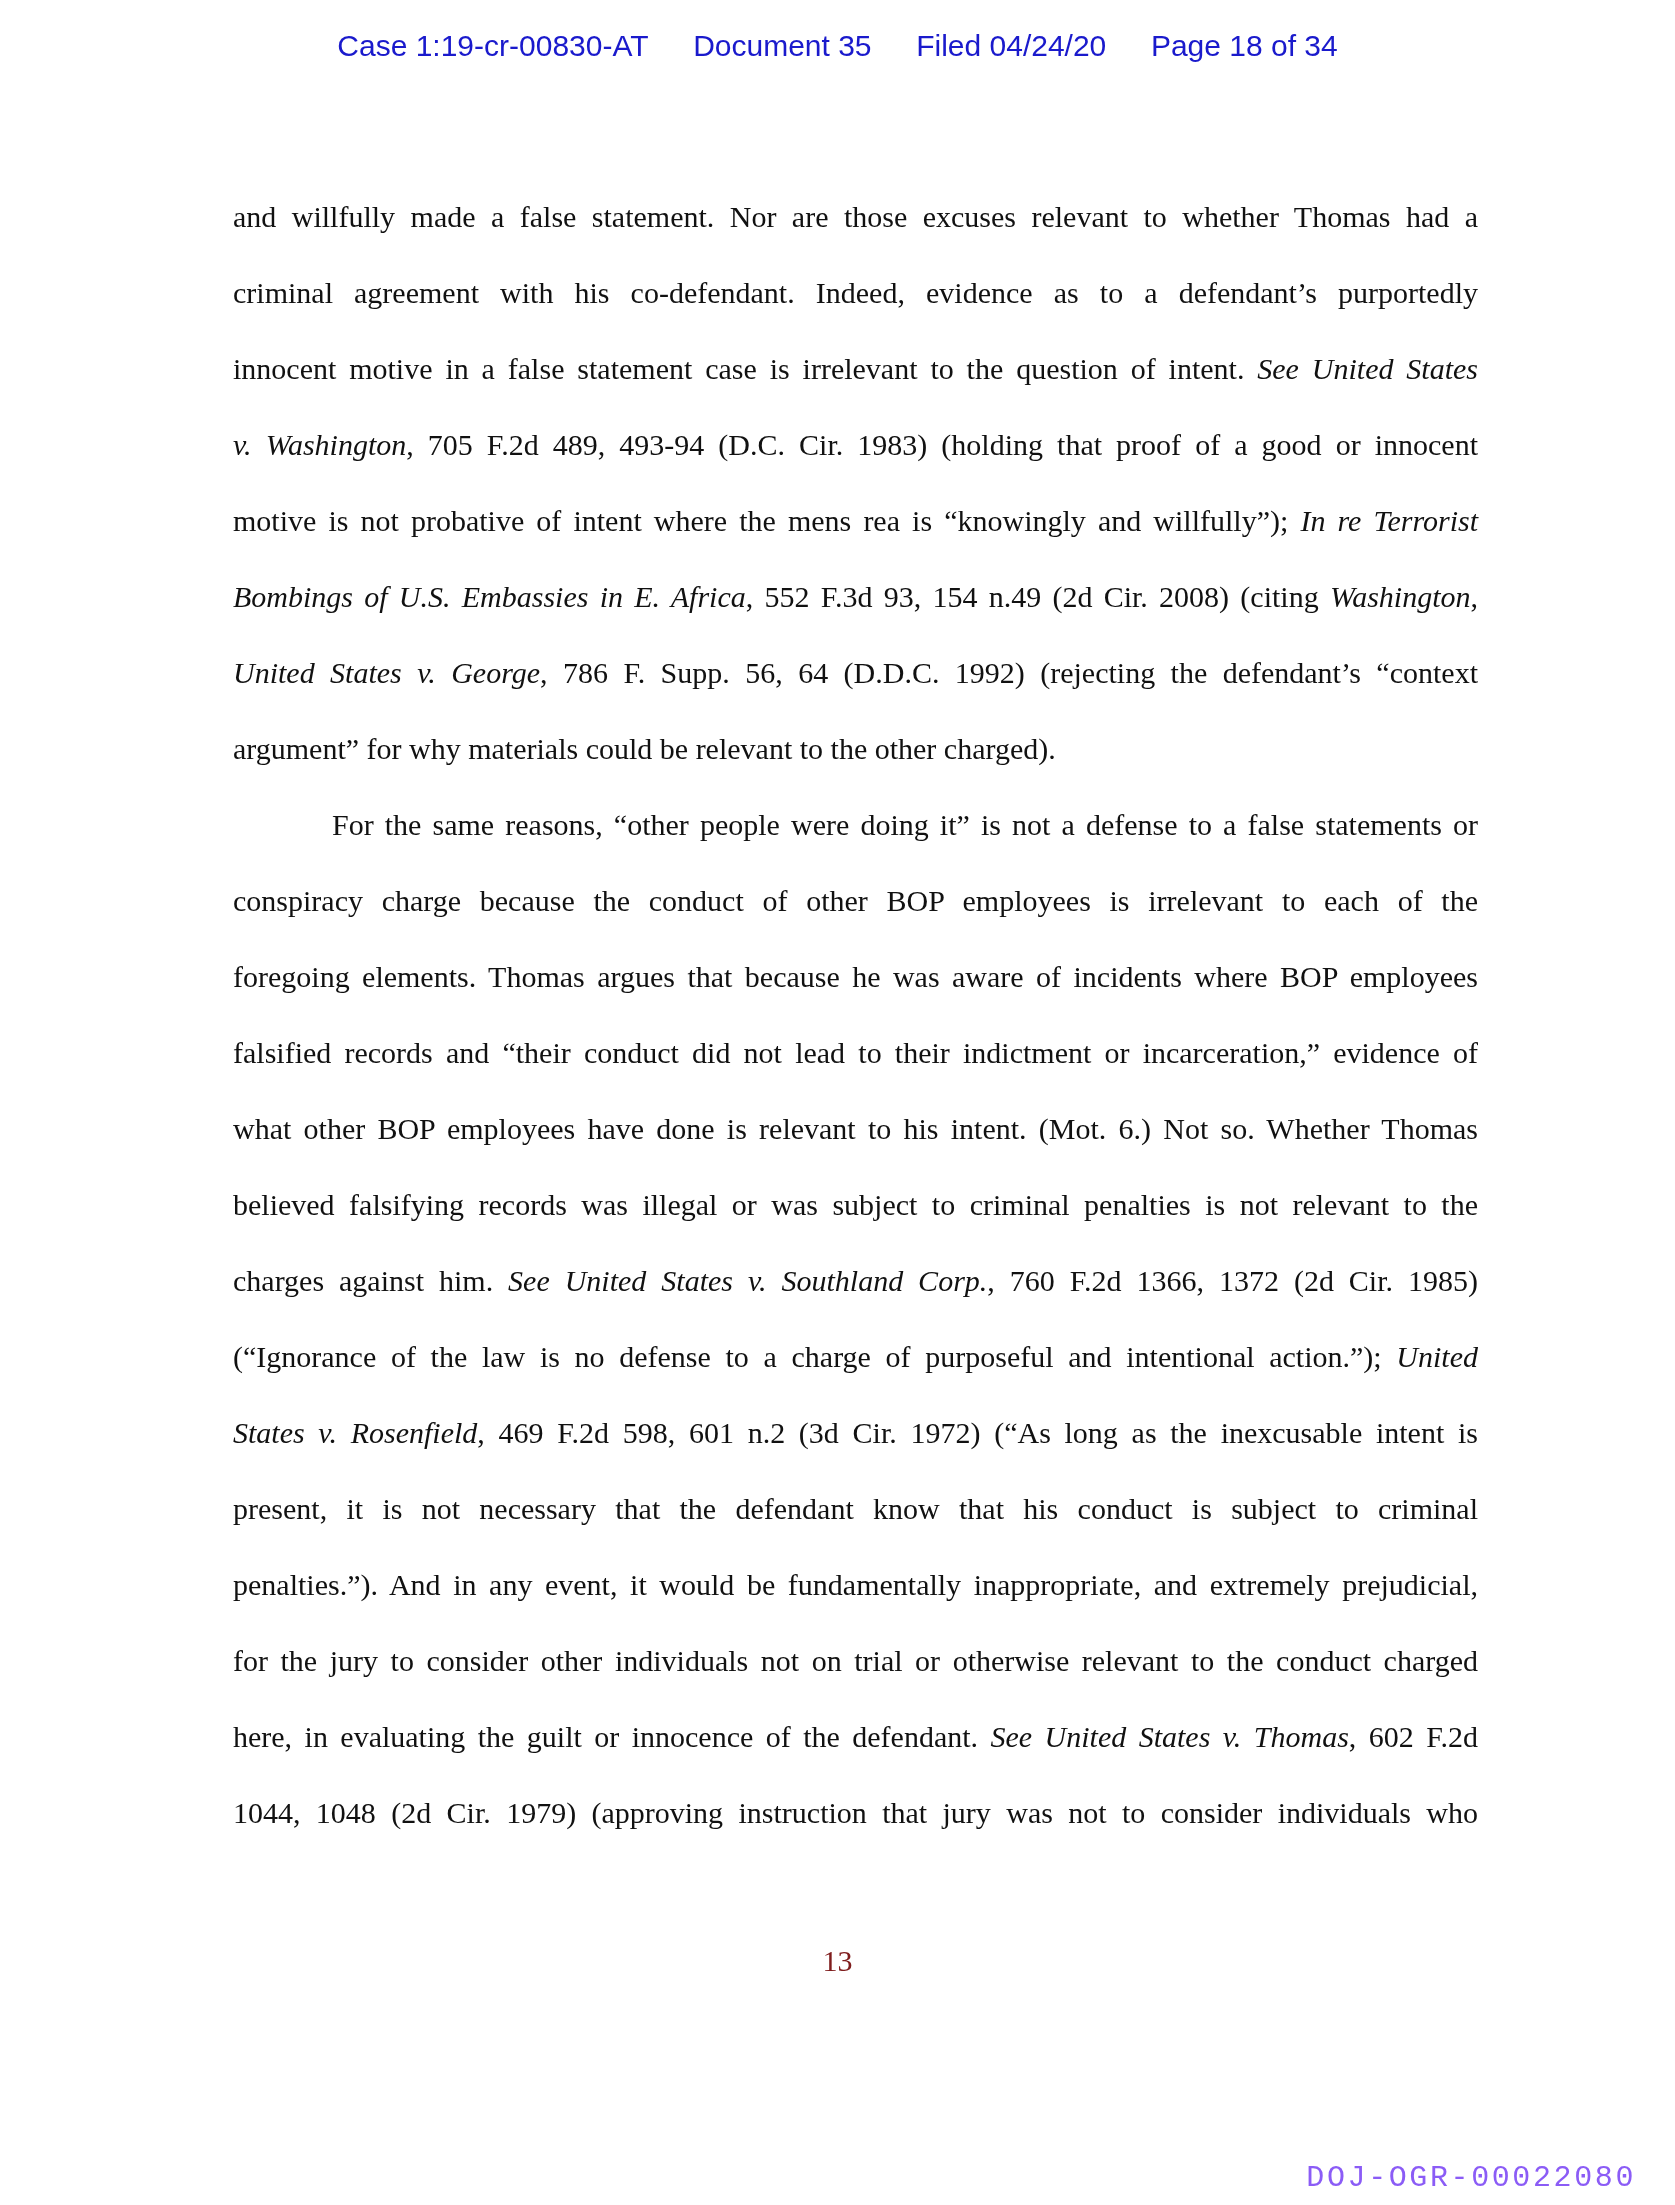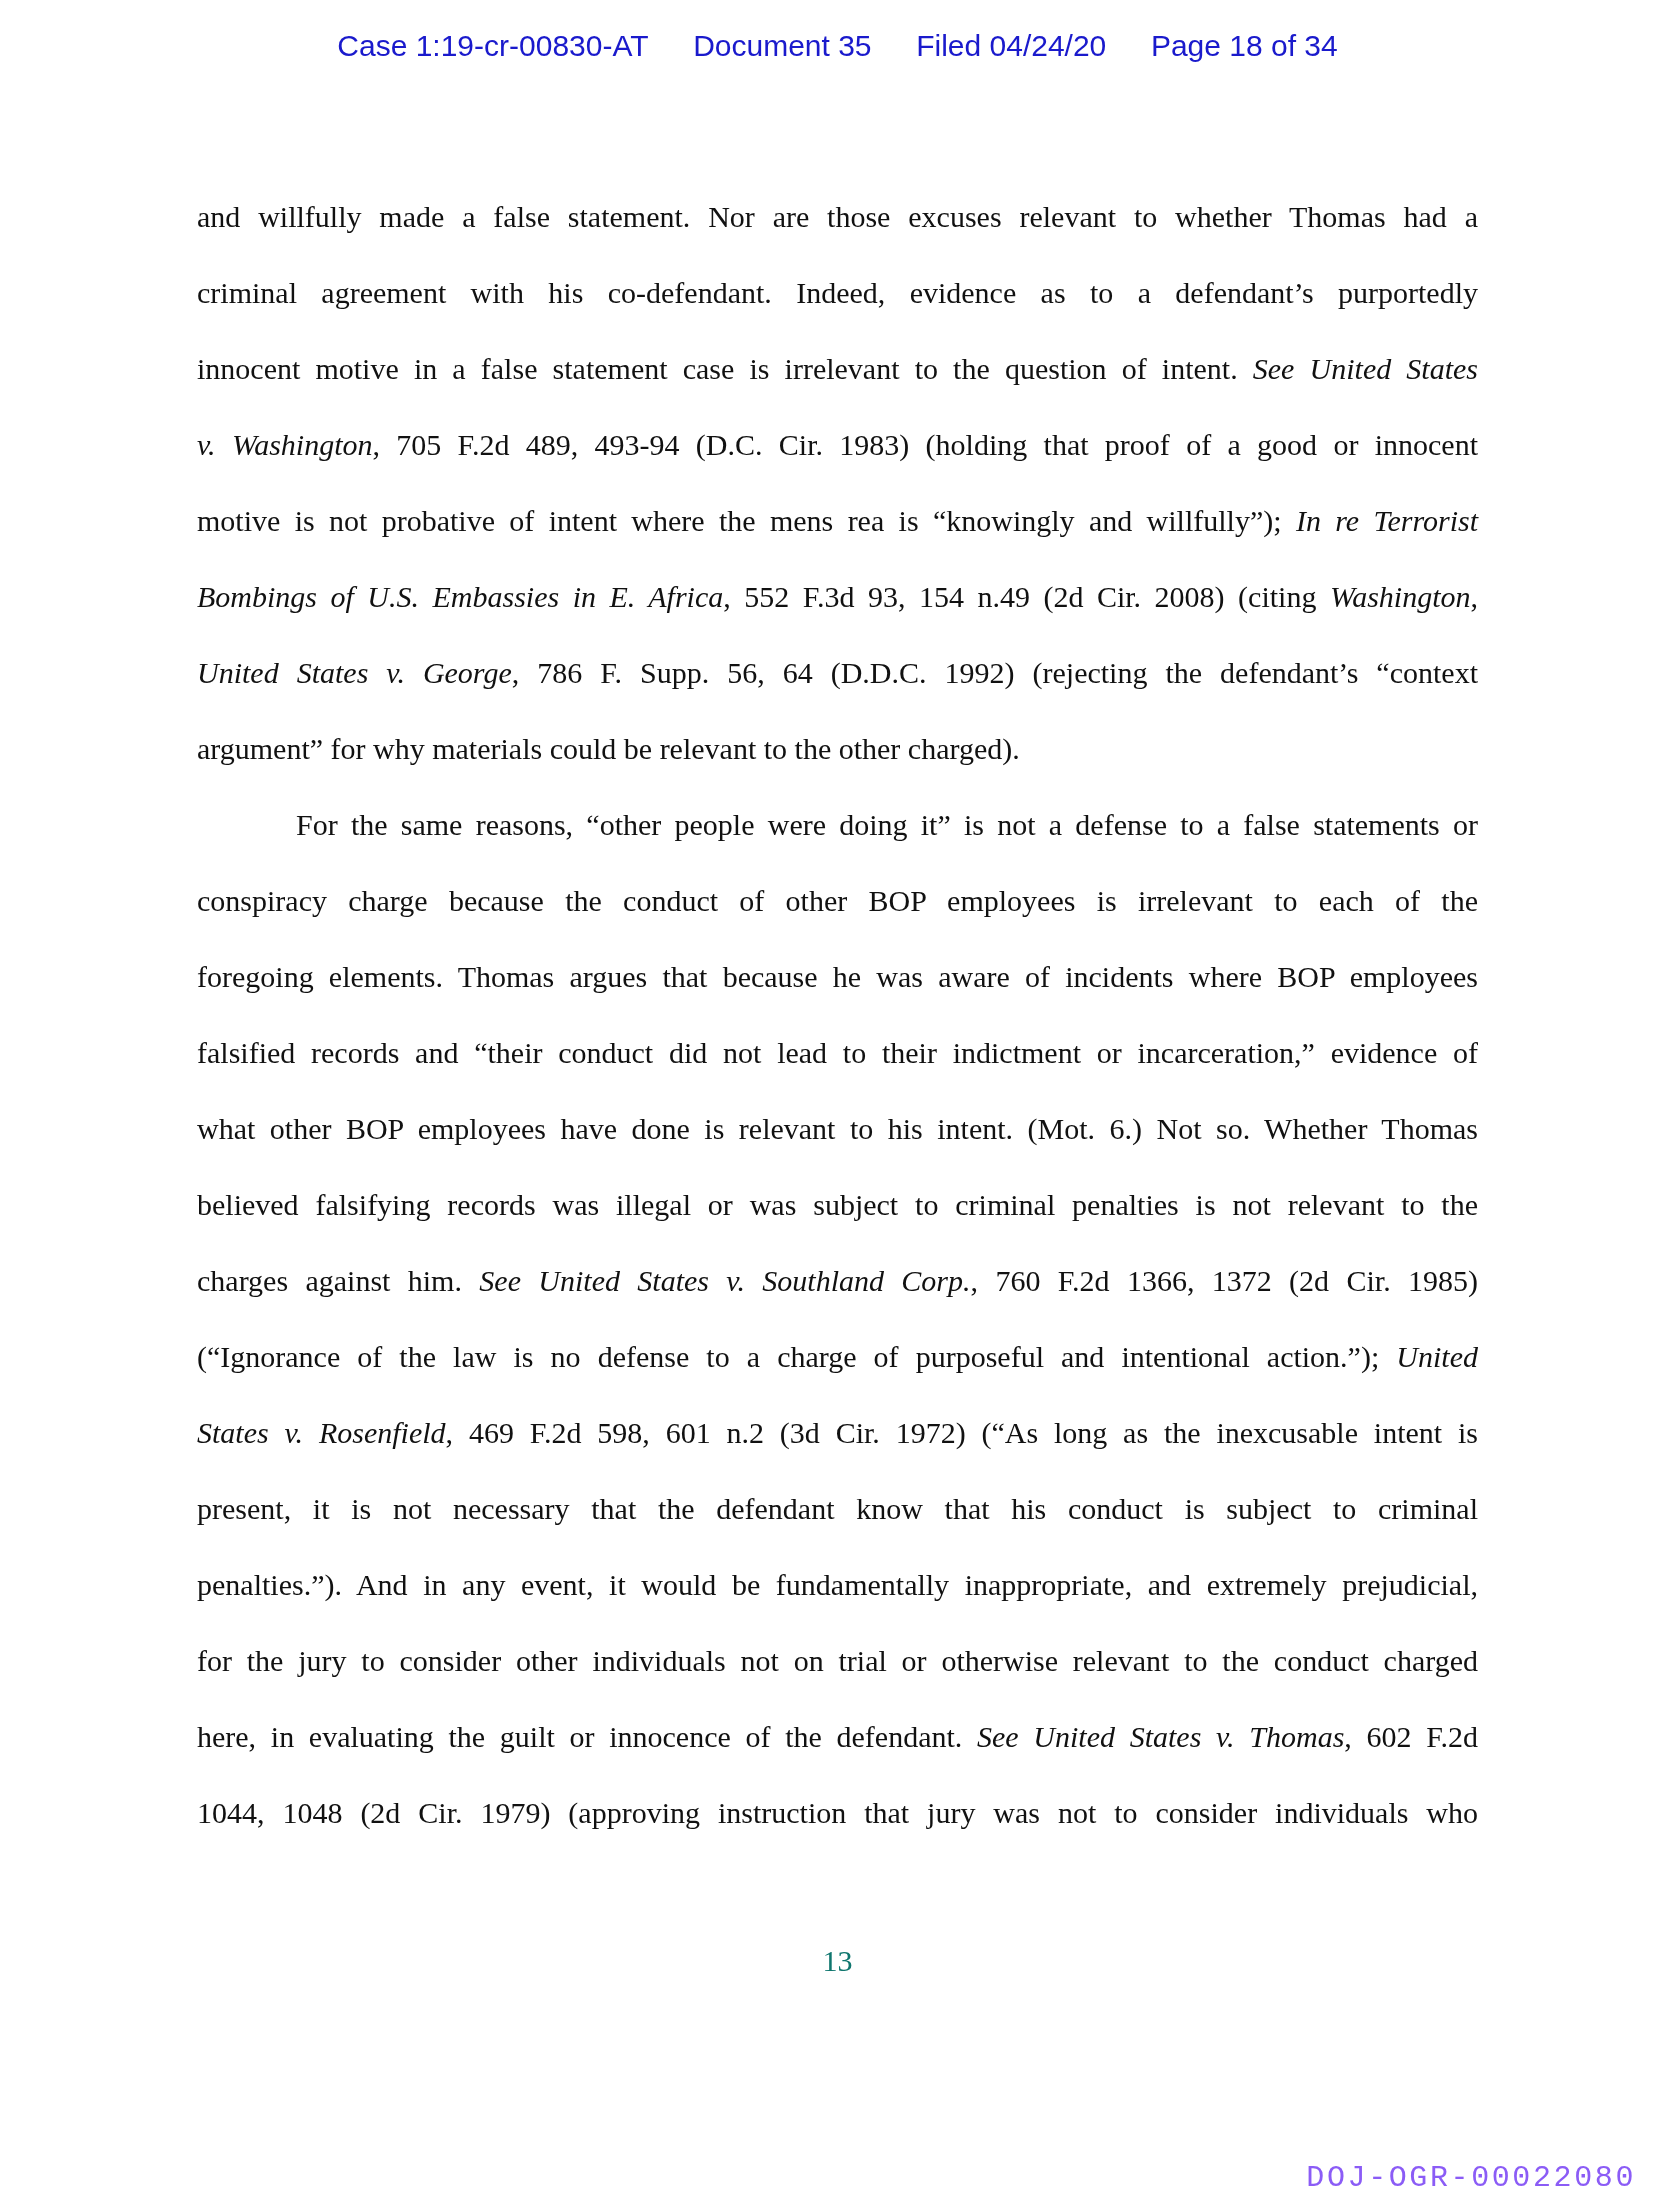--- a/index.html
+++ b/index.html
@@ -9,28 +9,28 @@
     text-align: center; font-family: "Liberation Sans", sans-serif;
     font-size: 30px; color: #1a1acc; white-space: pre;
   }
   .header span { margin: 0 22.3px; text-align: center; }
   .body {
     position: absolute; left: 197px; top: 194px; width: 1281px;
     font-family: "Liberation Serif", serif; font-size: 30px; color: #111111;
   }
   .line {
     height: 76px; line-height: 46px; text-align: justify;
-    text-align-last: justify; white-space: nowrap; overflow: visible;
+    text-align-last: justify; white-space: nowrap; overflow: visible; margin-left: 36px;
   }
   .line.last { text-align-last: left; }
   .line.indent { padding-left: 99px; }
   .line i { font-style: italic; }
   .pageno {
     position: absolute; top: 1944px; left: 0; width: 1675px; text-align: center;
-    font-family: "Liberation Serif", serif; font-size: 30px; color: #0f766e;
+    font-family: "Liberation Serif", serif; font-size: 30px; color: #7f1d1d;
   }
   .bates {
     position: absolute; top: 2161px; right: 39px;
     font-family: "Liberation Mono", monospace; font-size: 30px; color: #8b5cf6;
     letter-spacing: 2.6px;
   }
 </style>
 </head>
 <body>
 

